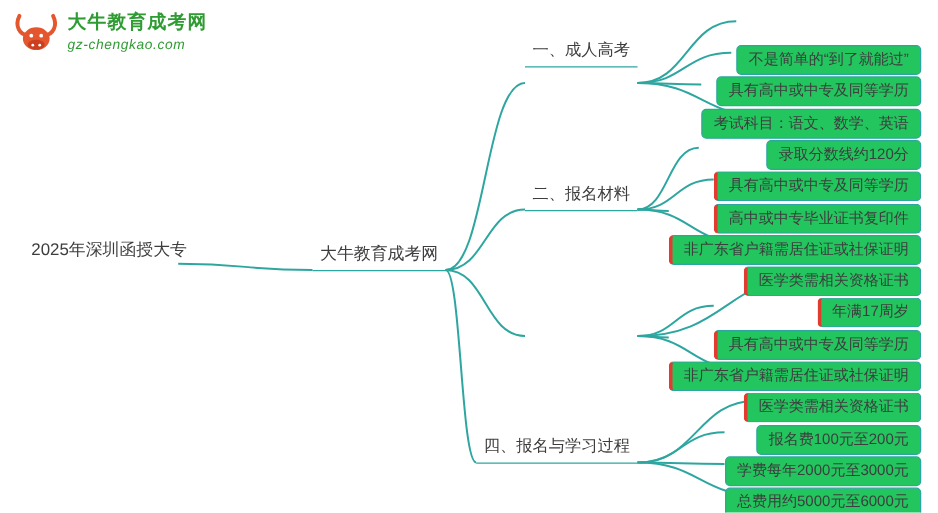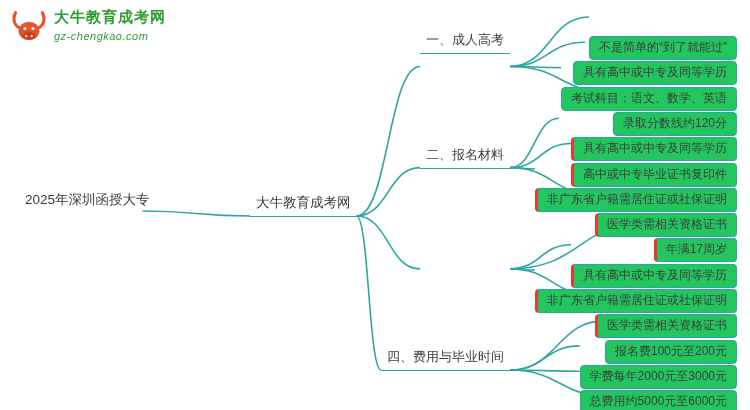--- a/index.html
+++ b/index.html
@@ -155,17 +155,17 @@
     <div class="leaf" style="top: 80.9px;">录取分数线约120分</div>
     <div class="branch-label" style="top: 144.65px;">二、报名材料</div>
     <div class="leaf accent" style="top: 106.2px;">具有高中或中专及同等学历</div>
     <div class="leaf accent" style="top: 131.5px;">高中或中专毕业证书复印件</div>
     <div class="leaf accent" style="top: 156.8px;">非广东省户籍需居住证或社保证明</div>
     <div class="leaf accent" style="top: 182.1px;">医学类需相关资格证书</div>
     <div class="leaf accent" style="top: 207.4px;">年满17周岁</div>
     <div class="leaf accent" style="top: 232.7px;">具有高中或中专及同等学历</div>
     <div class="leaf accent" style="top: 258px;">非广东省户籍需居住证或社保证明</div>
     <div class="leaf accent" style="top: 283.3px;">医学类需相关资格证书</div>
-    <div class="branch-label" style="top: 347.05px;">四、费用与毕业时间</div>
+    <div class="branch-label" style="top: 347.05px;">四、报名与学习过程</div>
     <div class="leaf" style="top: 308.6px;">报名费100元至200元</div>
     <div class="leaf" style="top: 333.9px;">学费每年2000元至3000元</div>
     <div class="leaf" style="top: 359.2px;">总费用约5000元至6000元</div>
   </div>
 
 </body></html>

